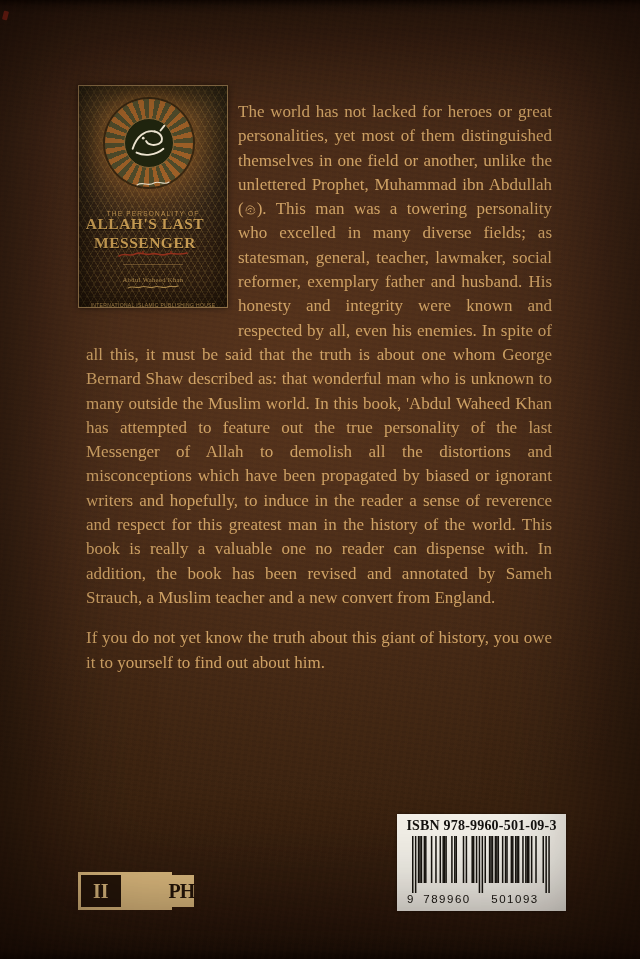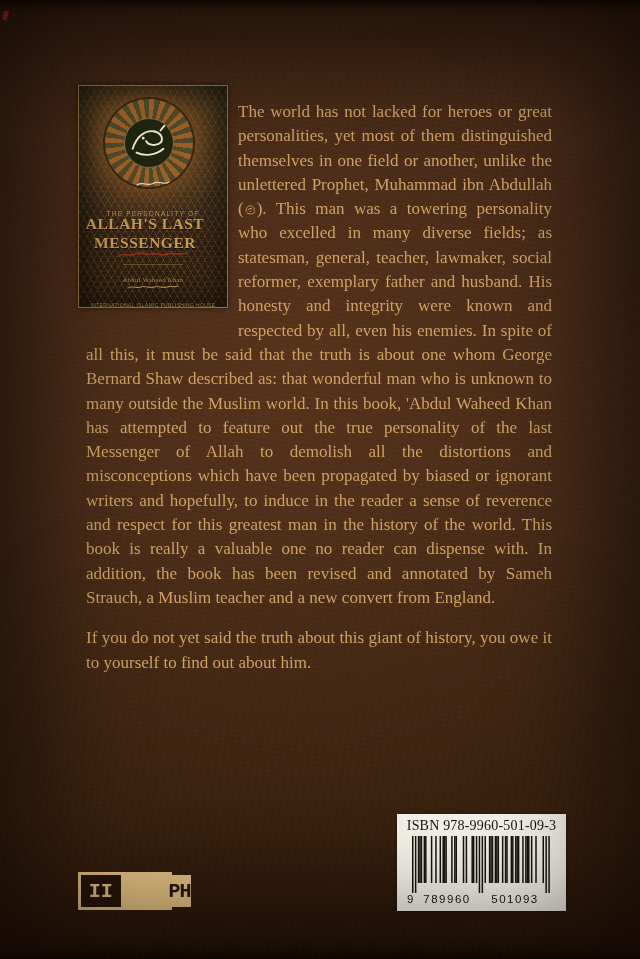--- a/index.html
+++ b/index.html
@@ -52,31 +52,31 @@
   .arsub{position:absolute;left:50%;top:164px;transform:translateX(-50%);}
   .rule{position:absolute;left:44px;top:178px;width:60px;height:1px;background:rgba(172,136,76,.45);}
   .author{position:absolute;left:0;right:0;top:182px;text-align:center;color:#a8854a;
     font-size:6.5px;letter-spacing:.4px;}
   .arpub{position:absolute;left:50%;top:198px;transform:translateX(-50%);}
   .pub{position:absolute;left:0;right:0;top:207px;text-align:center;color:#9f7d45;
     font-family:"Liberation Sans",sans-serif;font-size:5px;letter-spacing:.35px;}
 
   
   .logo{position:absolute;left:78px;top:872px;width:94px;height:38px;border:3px solid #dcba7e;
-    box-sizing:border-box;display:flex;font-family:Liberation Mono, monospace;font-weight:bold;}
+    box-sizing:border-box;display:flex;font-family:Liberation Serif, serif;font-weight:bold;}
   .logo .l{flex:0 0 45%;background:#241509;color:#dcba7e;display:flex;align-items:center;
     justify-content:center;font-size:20px;letter-spacing:0;}
   .logo .r{flex:1;background:#dcba7e;color:#241509;display:flex;align-items:center;
     justify-content:center;font-size:20px;letter-spacing:-1px;padding-left:48px;}
 
   
   .barcode{position:absolute;left:397px;top:814px;width:169px;height:97px;background:#f3f0e8;
     box-shadow:0 0 3px rgba(0,0,0,.45);}
   .isbn{margin-top:4px;text-align:center;color:#141210;font-size:14px;letter-spacing:.2px;
-    font-family:"Liberation Serif",serif;}
+    font-family:"Liberation Serif",serif;font-weight:bold;}
   .ean{display:block;margin:1px auto 0;}
 </style>
 </head>
 <body>
 
 <div class="back-cover">
   <div class="grain"></div>
   <div class="spine-mark"></div>
 
   <div class="blurb">
@@ -119,21 +119,21 @@
     </div>
 
     <p class="p1"><span>The world has not lacked for heroes or great personalities, yet most of them distinguished themselves in one field or another, unlike the unlettered Prophet, Muhammad ibn Abdullah (</span><svg class="hon" width="13" height="12" viewBox="0 0 13 12">
           <g fill="none" stroke="#cfa265" stroke-width="0.9" stroke-linecap="round">
             <path d="M2,8 C2,4 5,2 7,3 C10,4 11,6 10,8"></path>
             <path d="M4,7 C5,5 7,5 8,6"></path>
             <path d="M3,10 C6,11.5 9,11.5 11,9"></path>
           </g>
           <circle cx="6.5" cy="8.2" r="0.7" fill="#cfa265"></circle>
         </svg><span>). This man was a towering personality who excelled in many diverse fields; as statesman, general, teacher, lawmaker, social reformer, exemplary father and husband. His honesty and integrity were known and respected by all, even his enemies. In spite of all this, it must be said that the truth is about one whom George Bernard Shaw described as: that wonderful man who is unknown to many outside the Muslim world. In this book, 'Abdul Waheed Khan has attempted to feature out the true personality of the last Messenger of Allah to demolish all the distortions and misconceptions which have been propagated by biased or ignorant writers and hopefully, to induce in the reader a sense of reverence and respect for this greatest man in the history of the world. This book is really a valuable one no reader can dispense with. In addition, the book has been revised and annotated by Sameh Strauch, a Muslim teacher and a new convert from England.</span></p>
-    <p class="p2">If you do not yet said the truth about this giant of history, you owe it to yourself to find out about him.</p>
+    <p class="p2">If you do not yet know the truth about this giant of history, you owe it to yourself to find out about him.</p>
   </div>
 
   <div class="logo">
     <div class="l">II</div>
     <div class="r">PH</div>
   </div>
 
   <div class="barcode">
     <div class="isbn">ISBN 978-9960-501-09-3</div>
     <svg class="ean" width="156" height="72">

